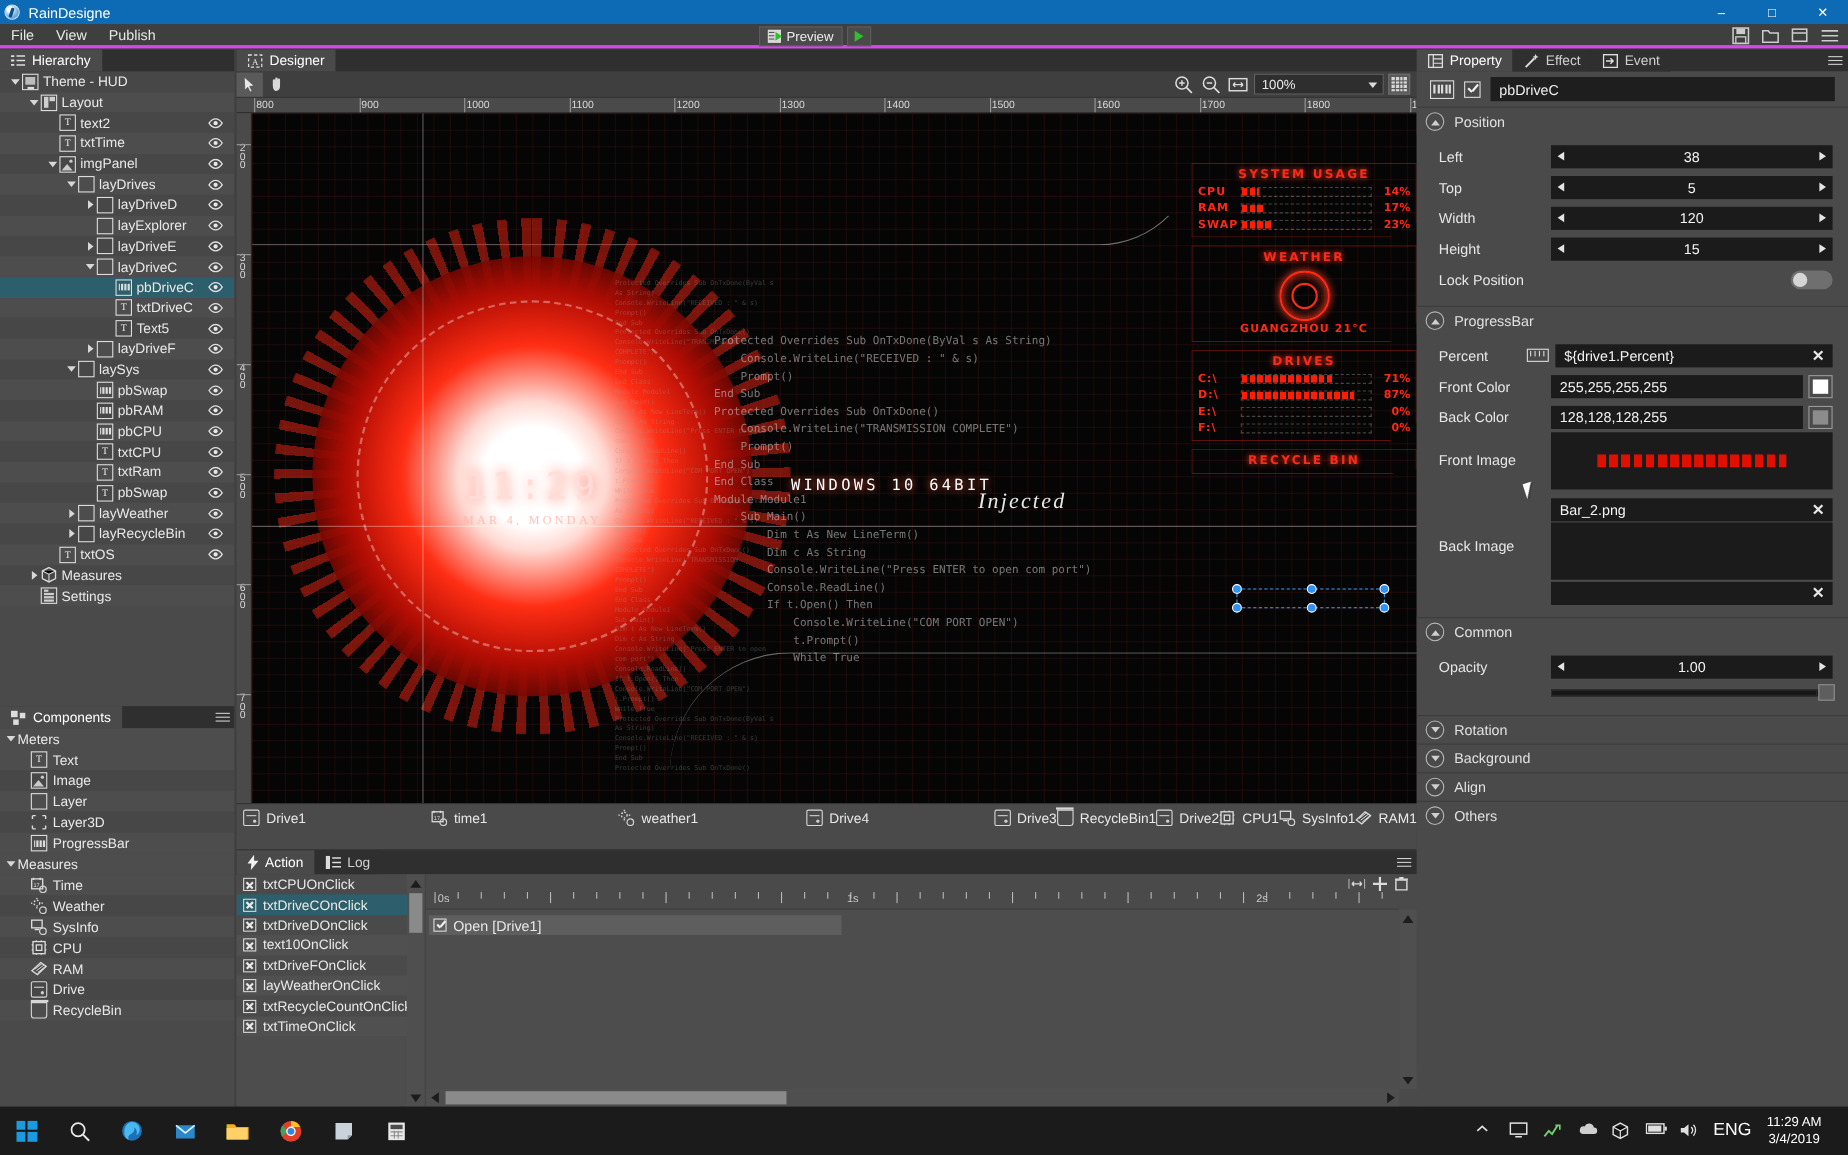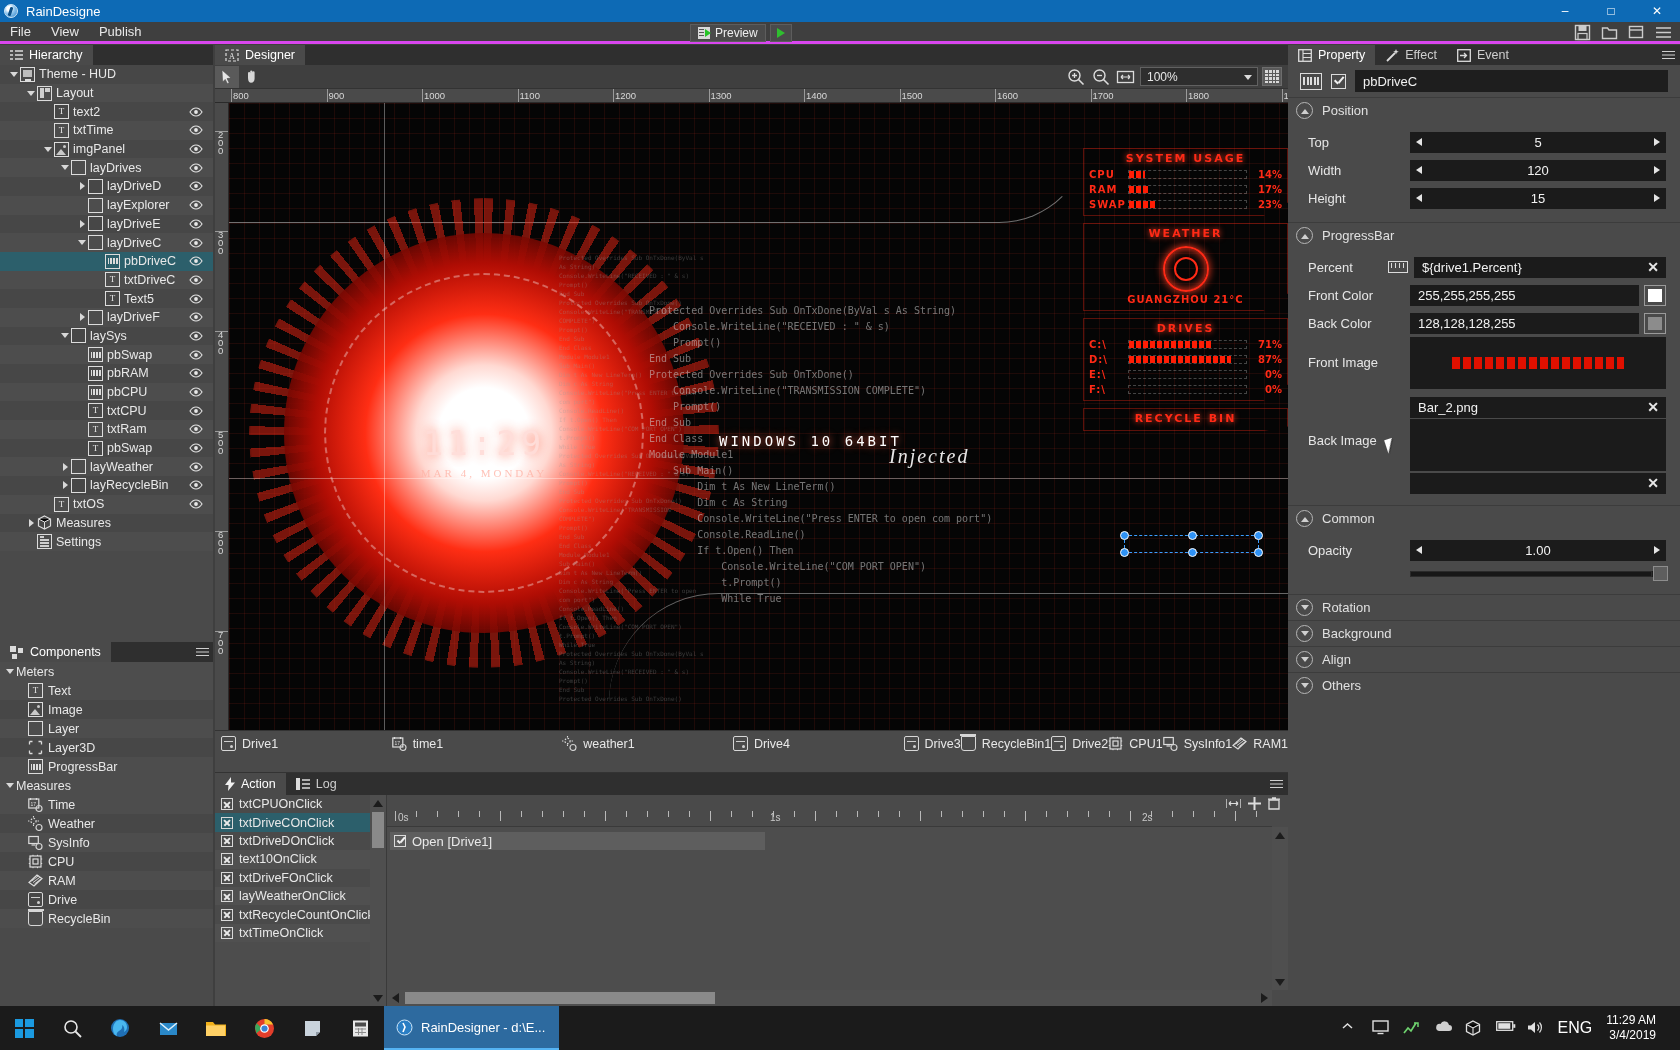--- a/index.html
+++ b/index.html
@@ -423,21 +423,21 @@
   .start{ width:48px;height:44px;display:flex;align-items:center;justify-content:center;}
   .winlogo{ display:grid;grid-template-columns:1fr 1fr;grid-template-rows:1fr 1fr;gap:2.5px;width:19px;height:19px;}
   .winlogo i{ background:#1b9ae0; display:block;}
   .tb-app{ width:48px;height:44px;display:flex;align-items:center;justify-content:center;}
   .tb-active{
     height:44px; display:flex; align-items:center; gap:8px; padding:0 14px 0 12px;
     background:#2d6a9f; border-bottom:2px solid #55b3f3; color:#fff; font-size:13px;
   }
   .tray{ margin-left:auto; display:flex; align-items:center; gap:14px; padding-right:10px;}
   .tray-ico{ width:17px;height:17px;}
-  .clock{ color:#fff; font-size:12px; line-height:15px; text-align:right; padding-right:14px;}
+  .clock{ color:#fff; font-size:12px; line-height:15px; text-align:center; padding-right:14px;}
 
   svg{ display:block; }
 </style>
 </head>
 <body>
 
 <div class="app">
 
   <div class="titlebar">
     <div class="tb-icon">
@@ -1576,20 +1576,28 @@
 
     <div class="section">
       <div class="sec-head">
         <span class="sec-circle">
             <span class="cv"></span>
           </span>
         <span>Position</span>
       </div>
       <div class="sec-body">
         <div class="prow">
+          <span class="plabel">Left</span>
+          <span class="spinner">
+            <span class="sp-l"></span>
+            <span class="sv">38</span>
+            <span class="sp-r"></span>
+          </span>
+        </div>
+        <div class="prow">
           <span class="plabel">Top</span>
           <span class="spinner">
             <span class="sp-l"></span>
             <span class="sv">5</span>
             <span class="sp-r"></span>
           </span>
         </div>
         <div class="prow">
           <span class="plabel">Width</span>
           <span class="spinner">
@@ -1598,20 +1606,26 @@
             <span class="sp-r"></span>
           </span>
         </div>
         <div class="prow">
           <span class="plabel">Height</span>
           <span class="spinner">
             <span class="sp-l"></span>
             <span class="sv">15</span>
             <span class="sp-r"></span>
           </span>
+        </div>
+        <div class="prow">
+          <span class="plabel" style="width:auto;padding-right:10px">Lock Position</span>
+          <span class="toggle">
+              <span class="knob"></span>
+            </span>
         </div>
       </div>
     </div>
 
     <div class="section">
       <div class="sec-head">
         <span class="sec-circle">
             <span class="cv"></span>
           </span>
         <span>ProgressBar</span>
@@ -1779,29 +1793,20 @@
           <path d="M2 2h15v11l-4 4H2z" fill="#c9d3dc"></path>
           <path d="M13 17v-4h4z" fill="#8f9aa5"></path>
         </svg>
     </div>
     <div class="tb-app">
       <svg width="19" height="19" viewBox="0 0 19 19">
           <rect x="2" y="1.5" width="15" height="16" fill="#e8e8e8"></rect>
           <rect x="4" y="3.5" width="11" height="4" fill="#4b4b4b"></rect>
           <path d="M4 10h11M4 13.5h11M7.5 9v7M11 9v7" stroke="#8b8b8b" stroke-width="1"></path>
         </svg>
-    </div>
-    <div class="tb-active">
-      <span>
-        <svg width="17" height="17" viewBox="0 0 17 17">
-            <circle cx="8.5" cy="8.5" r="7.5" fill="#2a7ec4" stroke="#cfe6f7"></circle>
-            <path d="M7 4l2 4-2 5" stroke="#fff" stroke-width="1.6" fill="none"></path>
-          </svg>
-      </span>
-      <span>RainDesigner - d:\E...</span>
     </div>
 
     <div class="tray">
       <span class="tray-ico">
         <svg width="13" height="13" viewBox="0 0 13 13">
             <path d="M2 8l4.5-4L11 8" stroke="#e0e0e0" stroke-width="1.5" fill="none"></path>
           </svg>
       </span>
       <span class="tray-ico">
         <svg width="17" height="15" viewBox="0 0 17 15">

